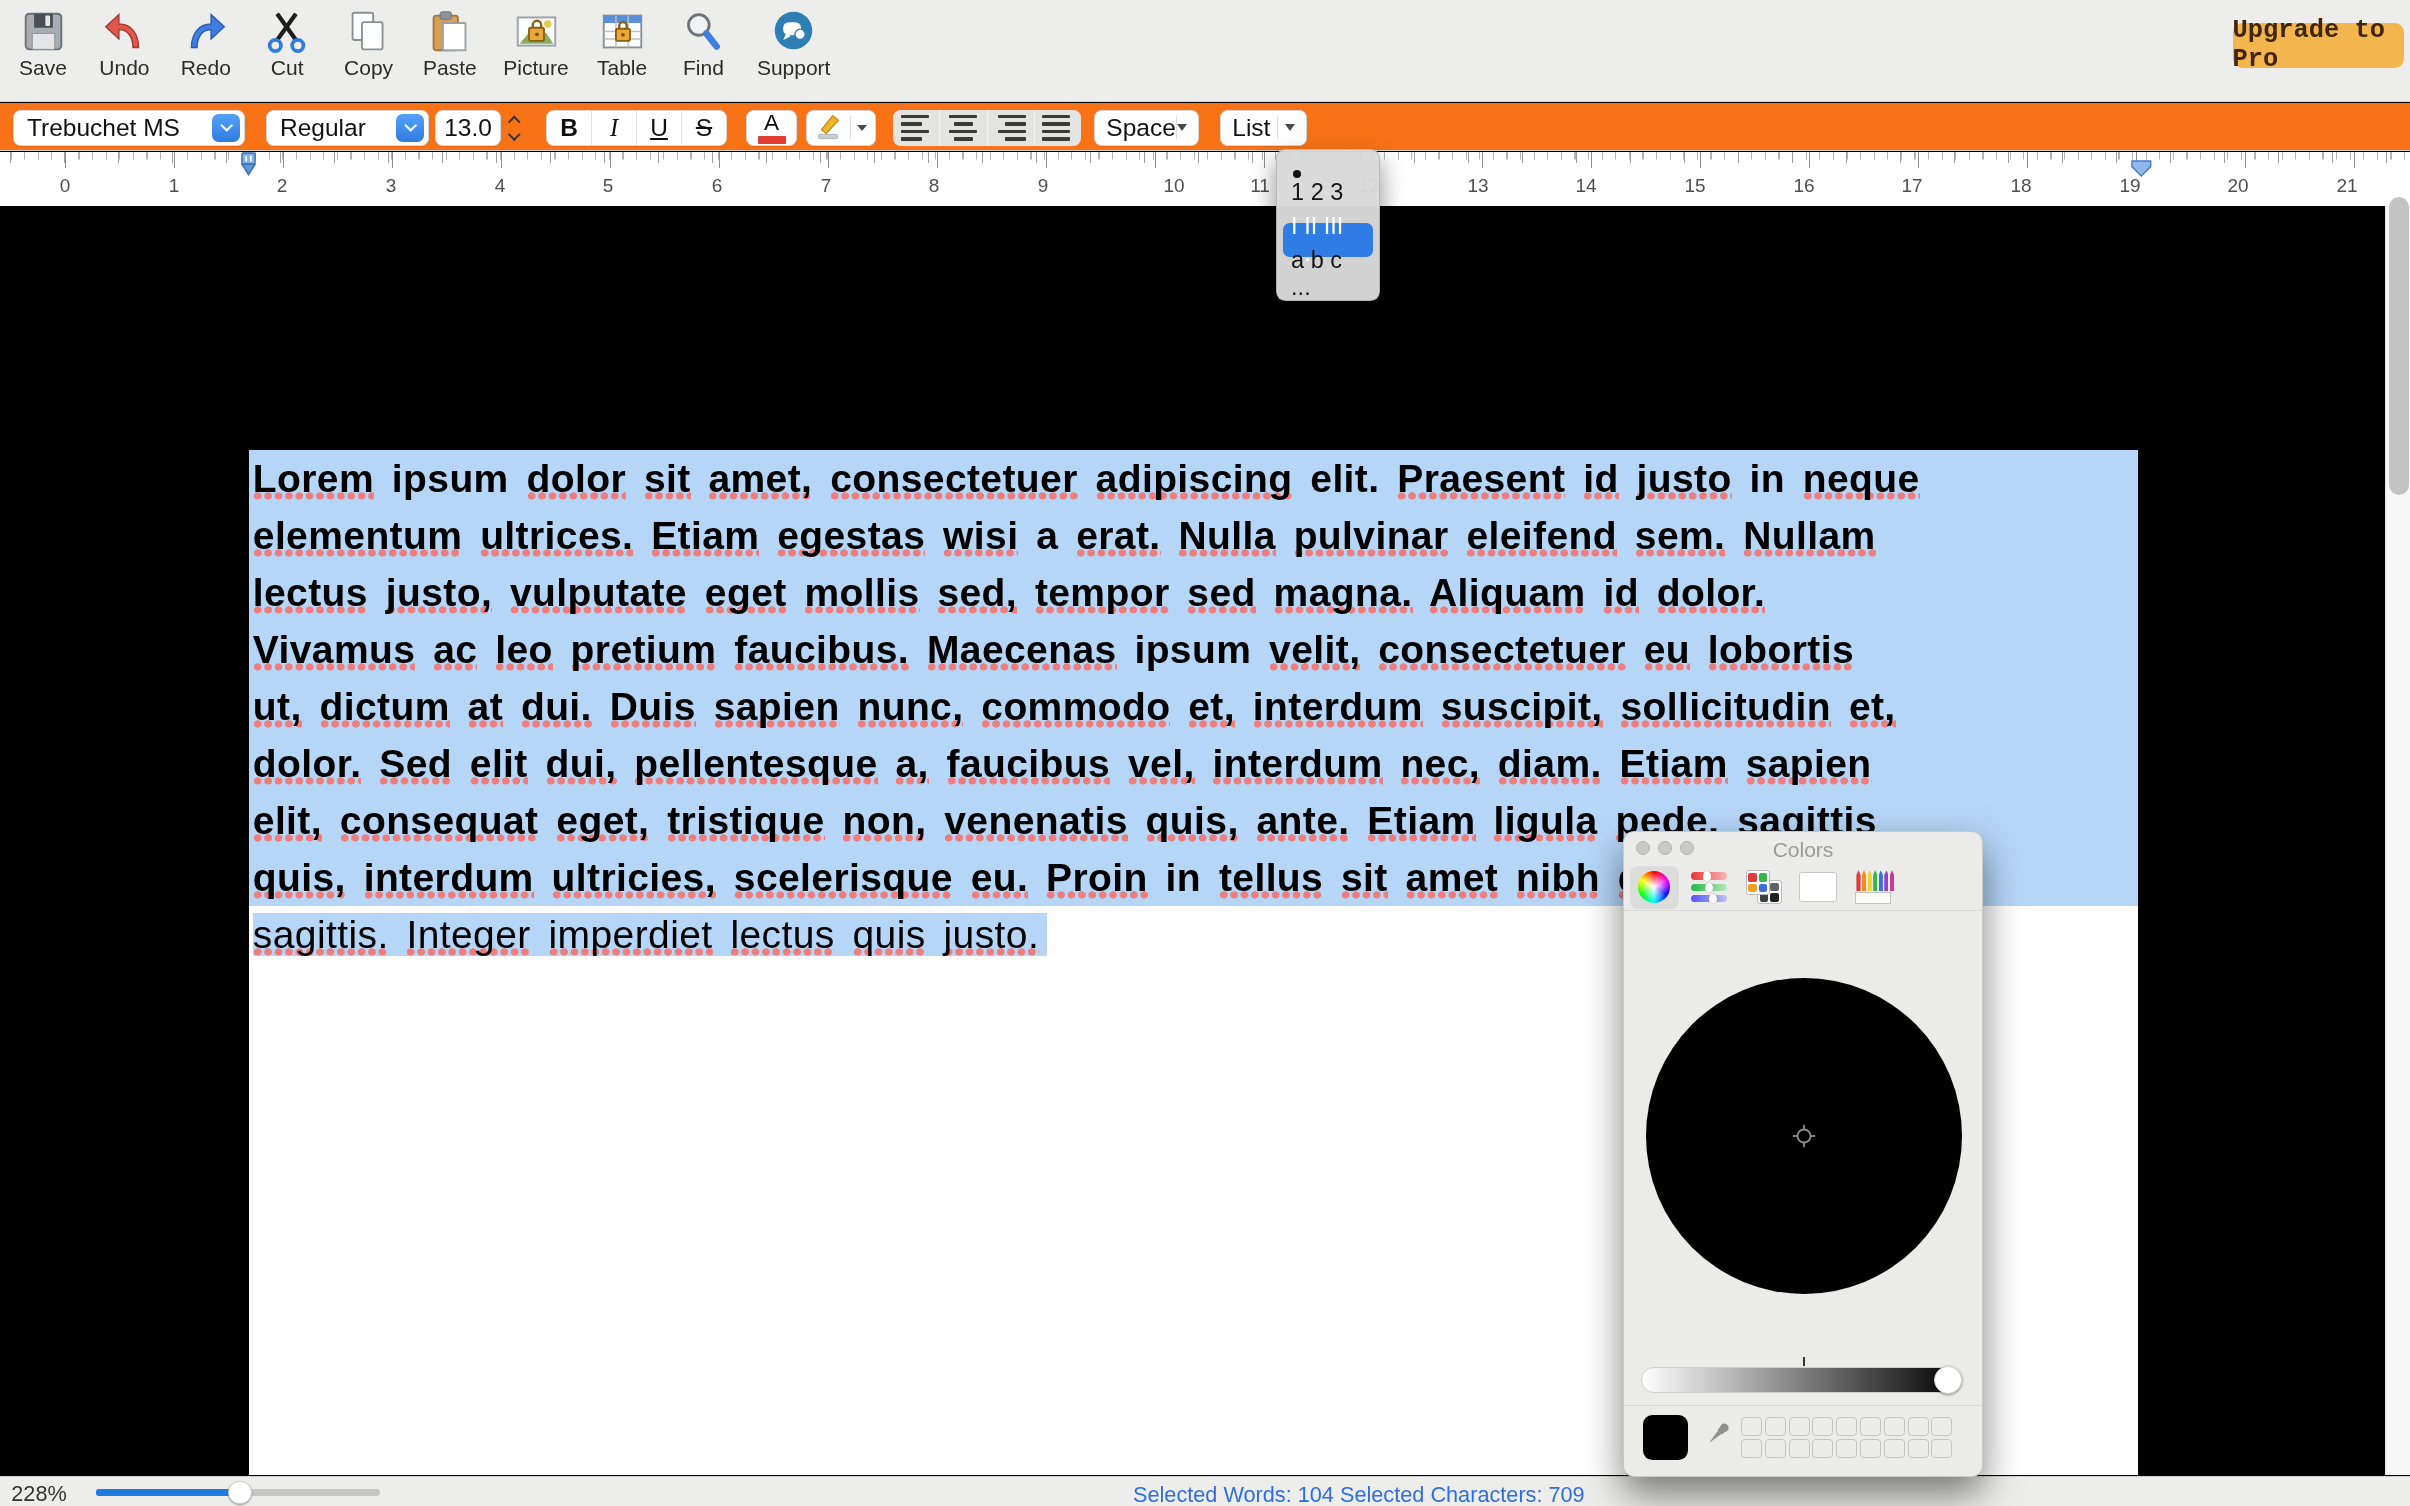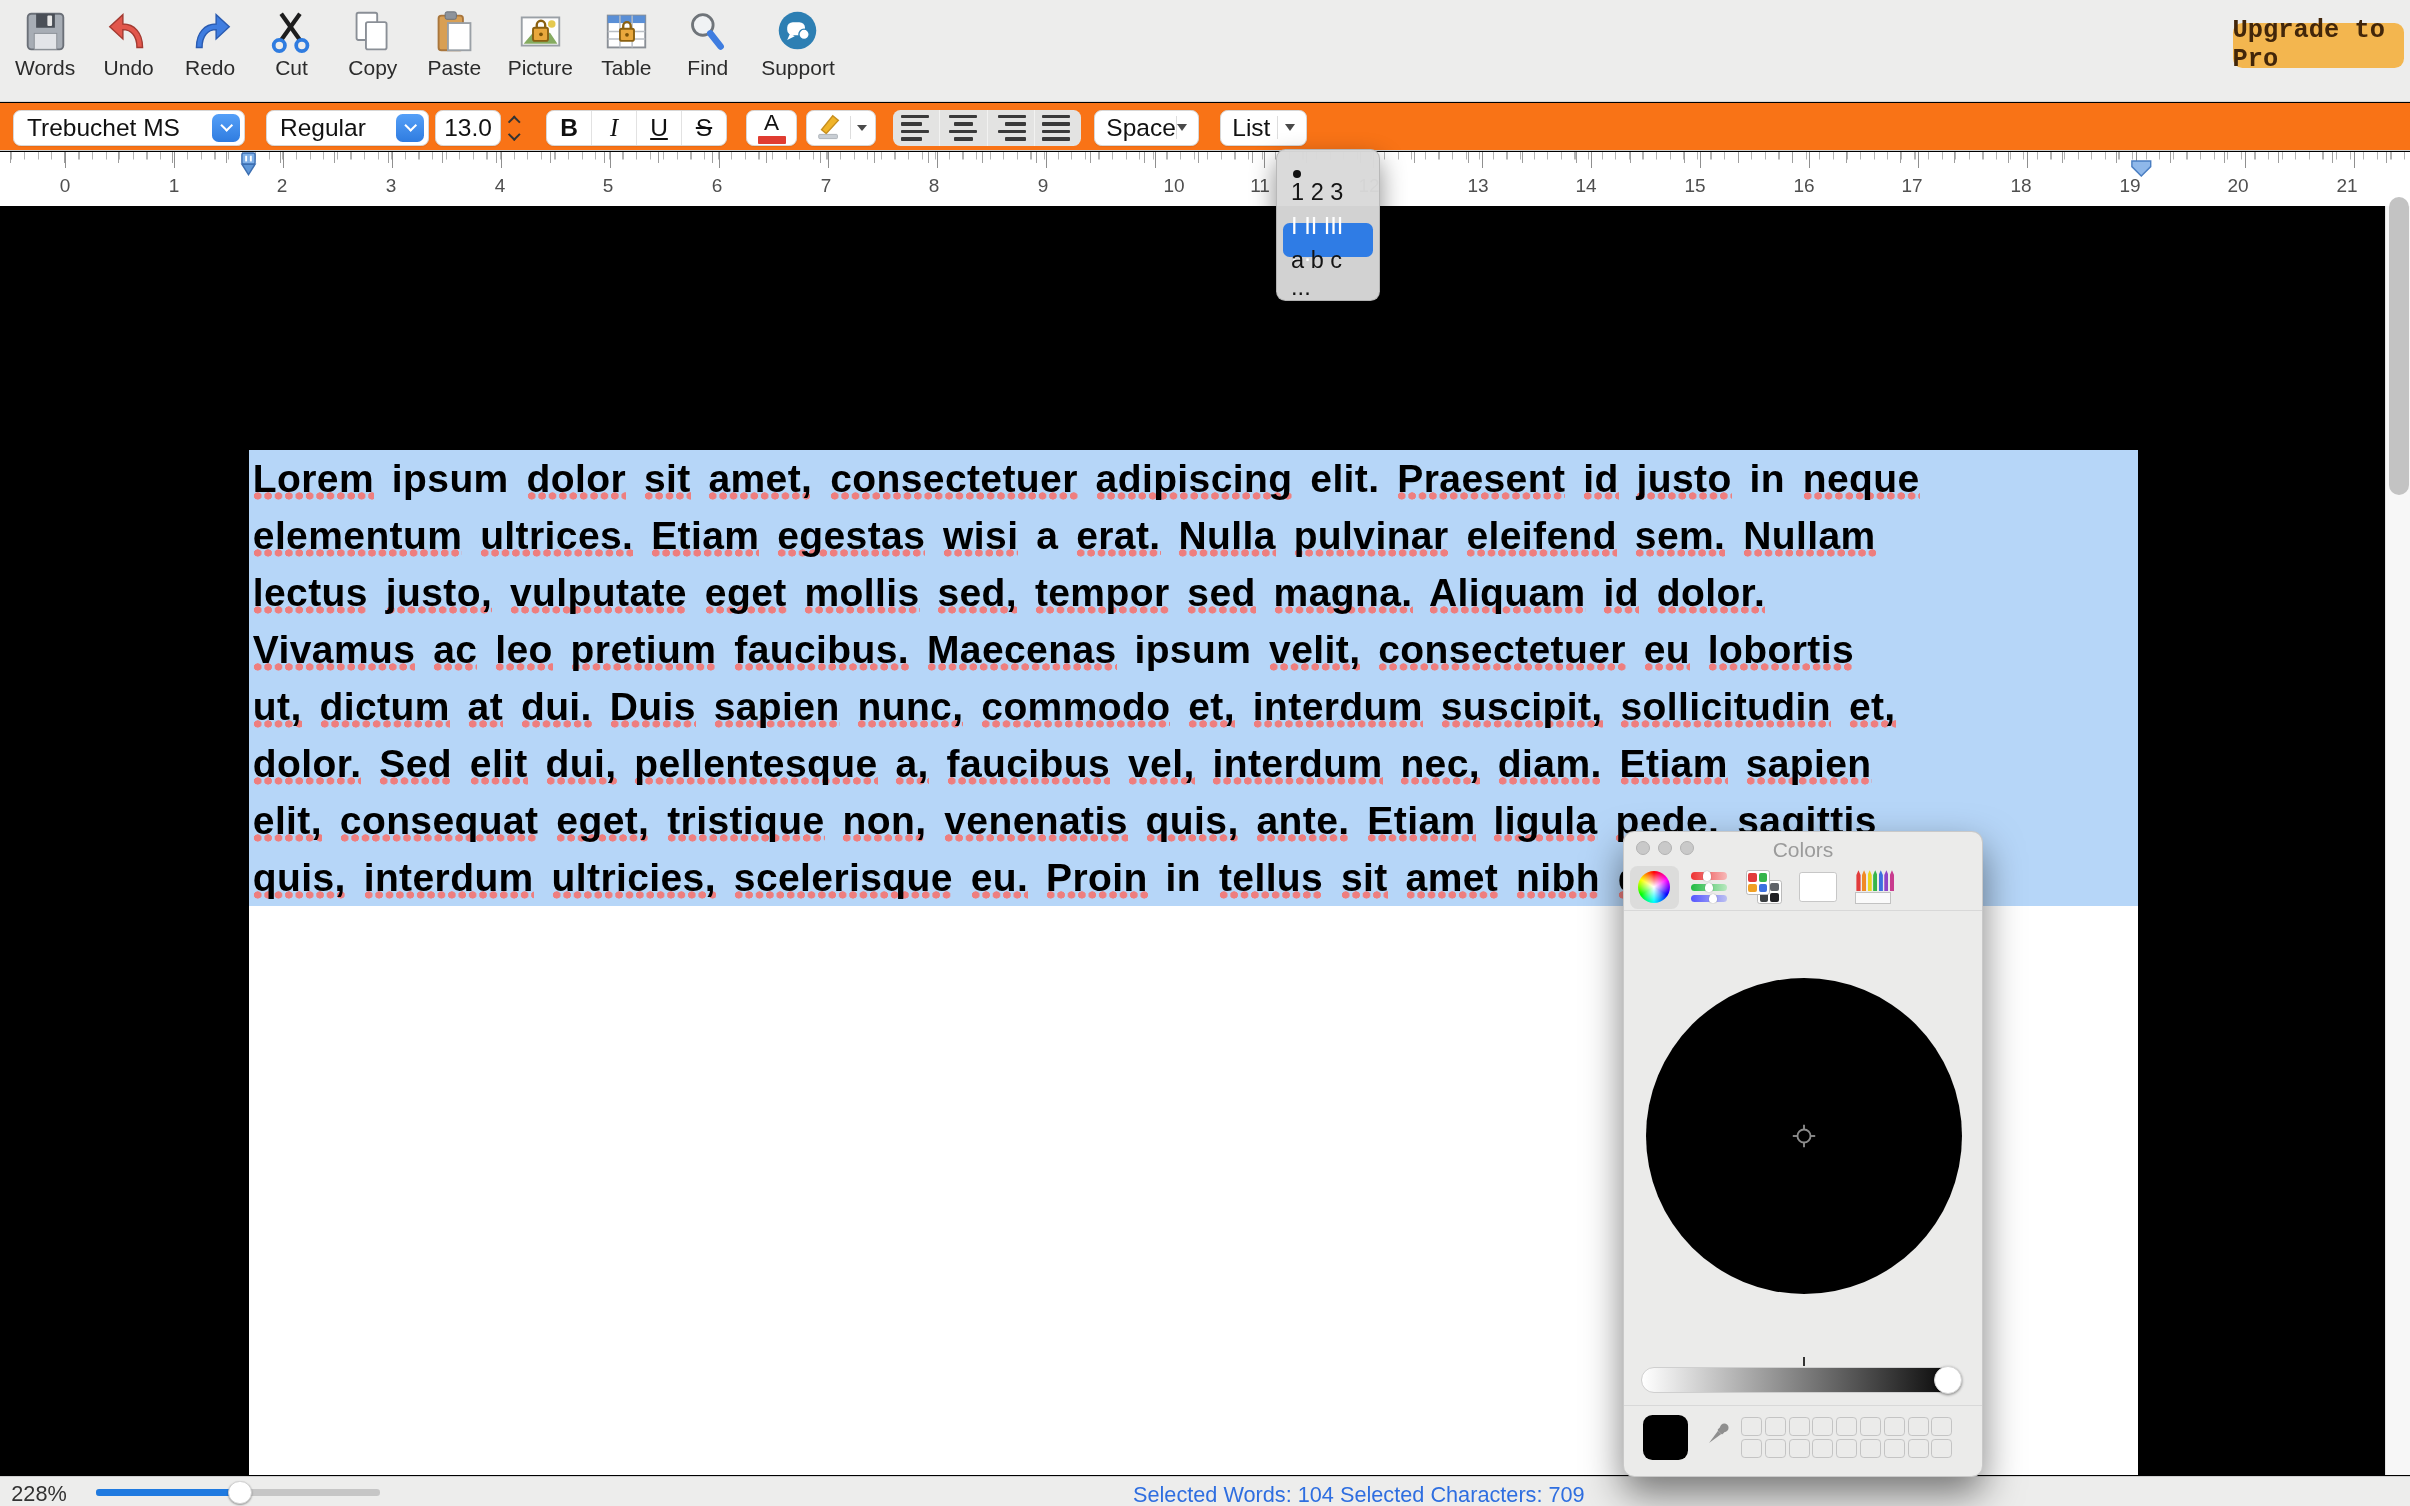--- a/index.html
+++ b/index.html
@@ -174,21 +174,21 @@
 
       <div class="tool">
         <span class="ticon">
           <svg width="45" height="45" viewBox="0 0 48 48">
               <rect x="5" y="5" width="38" height="38" rx="4" fill="#a7adb5" stroke="#6b7078" stroke-width="2"></rect>
               <rect x="14" y="5" width="20" height="15" fill="#4a4f57"></rect>
               <rect x="26" y="7" width="5" height="11" rx="1" fill="#e8e8e8"></rect>
               <rect x="12" y="26" width="24" height="17" fill="#e2e4e8" stroke="#8a8f96"></rect>
             </svg>
         </span>
-        <span class="tlabel">Words</span>
+        <span class="tlabel">Save</span>
       </div>
 
       <div class="tool">
         <span class="ticon">
           <svg width="45" height="45" viewBox="0 0 48 48">
               <path d="M39 41 C39 25 30 16 18 16 L18 6 L4 19 L18 32 L18 22 C27 22 33 29 33 41 Z" fill="#e2574c" stroke="#a33a31" stroke-width="1.5"></path>
             </svg>
         </span>
         <span class="tlabel">Undo</span>
       </div>
@@ -425,20 +425,21 @@
   <div class="doc-area">
     <div class="page">
         <div class="tline full"><span class="seg"><span class="mis">Lorem</span> <span>ipsum</span> <span class="mis">dolor</span> <span class="mis">sit</span> <span class="mis">amet,</span> <span class="mis">consectetuer</span> <span class="mis">adipiscing</span> <span>elit.</span> <span class="mis">Praesent</span> <span class="mis">id</span> <span class="mis">justo</span> <span>in</span> <span class="mis">neque</span> </span></div>
         <div class="tline full"><span class="seg"><span class="mis">elementum</span> <span class="mis">ultrices.</span> <span class="mis">Etiam</span> <span class="mis">egestas</span> <span class="mis">wisi</span> <span>a</span> <span class="mis">erat.</span> <span class="mis">Nulla</span> <span class="mis">pulvinar</span> <span class="mis">eleifend</span> <span class="mis">sem.</span> <span class="mis">Nullam</span> </span></div>
         <div class="tline full"><span class="seg"><span class="mis">lectus</span> <span class="mis">justo,</span> <span class="mis">vulputate</span> <span class="mis">eget</span> <span class="mis">mollis</span> <span class="mis">sed,</span> <span class="mis">tempor</span> <span class="mis">sed</span> <span class="mis">magna.</span> <span class="mis">Aliquam</span> <span class="mis">id</span> <span class="mis">dolor.</span> </span></div>
         <div class="tline full"><span class="seg"><span class="mis">Vivamus</span> <span class="mis">ac</span> <span class="mis">leo</span> <span class="mis">pretium</span> <span class="mis">faucibus.</span> <span class="mis">Maecenas</span> <span>ipsum</span> <span class="mis">velit,</span> <span class="mis">consectetuer</span> <span class="mis">eu</span> <span class="mis">lobortis</span> </span></div>
         <div class="tline full"><span class="seg"><span class="mis">ut,</span> <span class="mis">dictum</span> <span class="mis">at</span> <span class="mis">dui.</span> <span class="mis">Duis</span> <span class="mis">sapien</span> <span class="mis">nunc,</span> <span class="mis">commodo</span> <span class="mis">et,</span> <span class="mis">interdum</span> <span class="mis">suscipit,</span> <span class="mis">sollicitudin</span> <span class="mis">et,</span> </span></div>
         <div class="tline full"><span class="seg"><span class="mis">dolor.</span> <span class="mis">Sed</span> <span class="mis">elit</span> <span class="mis">dui,</span> <span class="mis">pellentesque</span> <span class="mis">a,</span> <span class="mis">faucibus</span> <span class="mis">vel,</span> <span class="mis">interdum</span> <span class="mis">nec,</span> <span class="mis">diam.</span> <span class="mis">Etiam</span> <span class="mis">sapien</span> </span></div>
         <div class="tline full"><span class="seg"><span class="mis">elit,</span> <span class="mis">consequat</span> <span class="mis">eget,</span> <span class="mis">tristique</span> <span class="mis">non,</span> <span class="mis">venenatis</span> <span class="mis">quis,</span> <span class="mis">ante.</span> <span class="mis">Etiam</span> <span class="mis">ligula</span> <span class="mis">pede,</span> <span class="mis">sagittis</span> </span></div>
         <div class="tline full"><span class="seg"><span class="mis">quis,</span> <span class="mis">interdum</span> <span class="mis">ultricies,</span> <span class="mis">scelerisque</span> <span class="mis">eu.</span> <span class="mis">Proin</span> <span>in</span> <span class="mis">tellus</span> <span class="mis">sit</span> <span class="mis">amet</span> <span class="mis">nibh</span> <span class="mis">dignissim</span> </span></div>
+        <div class="tline"><span class="seg part"><span class="mis">sagittis.</span> <span class="mis">Integer</span> <span class="mis">imperdiet</span> <span class="mis">lectus</span> <span class="mis">quis</span> <span class="mis">justo.</span> </span></div>
       </div>
     <div class="vscroll">
       <div class="vthumb"></div>
     </div>
   </div>
 
   <div class="list-menu">
     <div class="lm-item">
       <span class="lm-dot"></span>
     </div>

